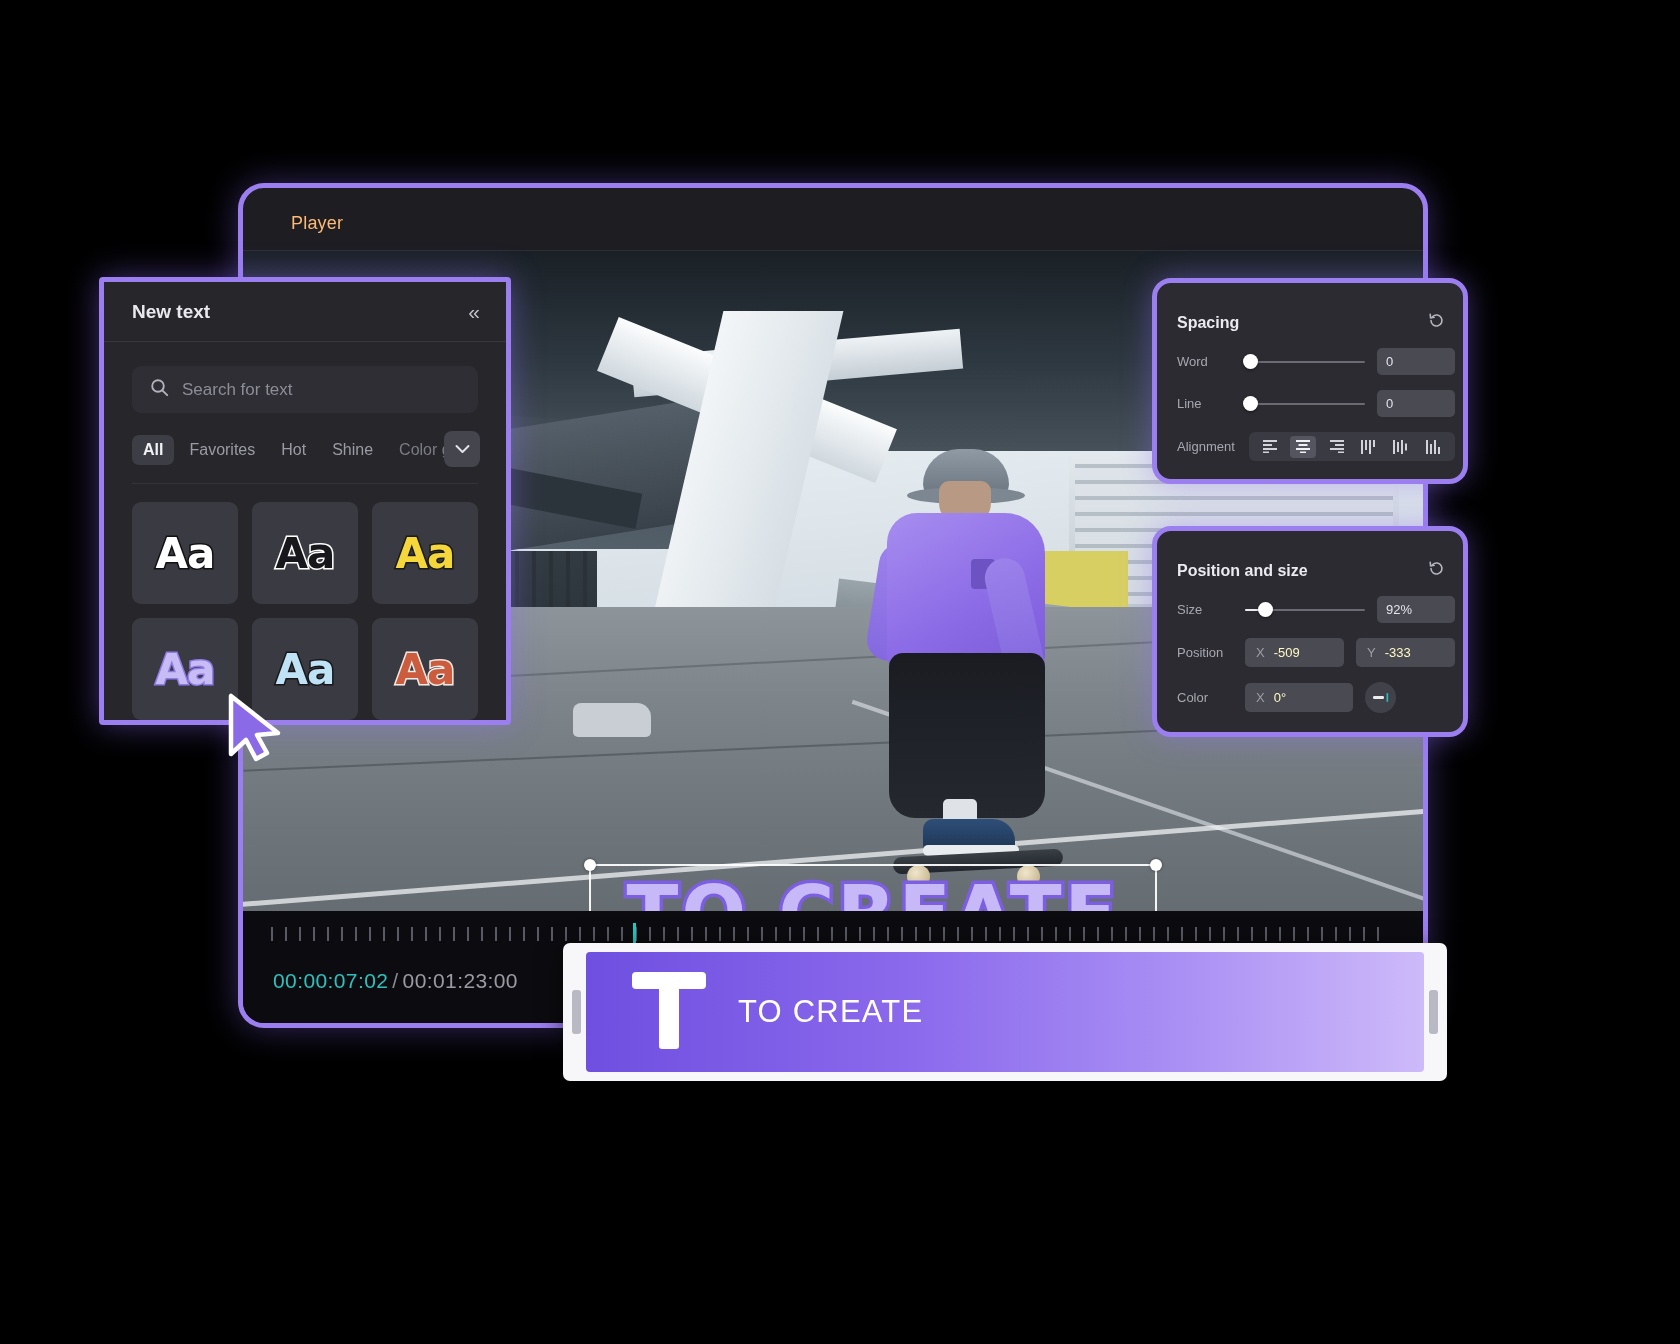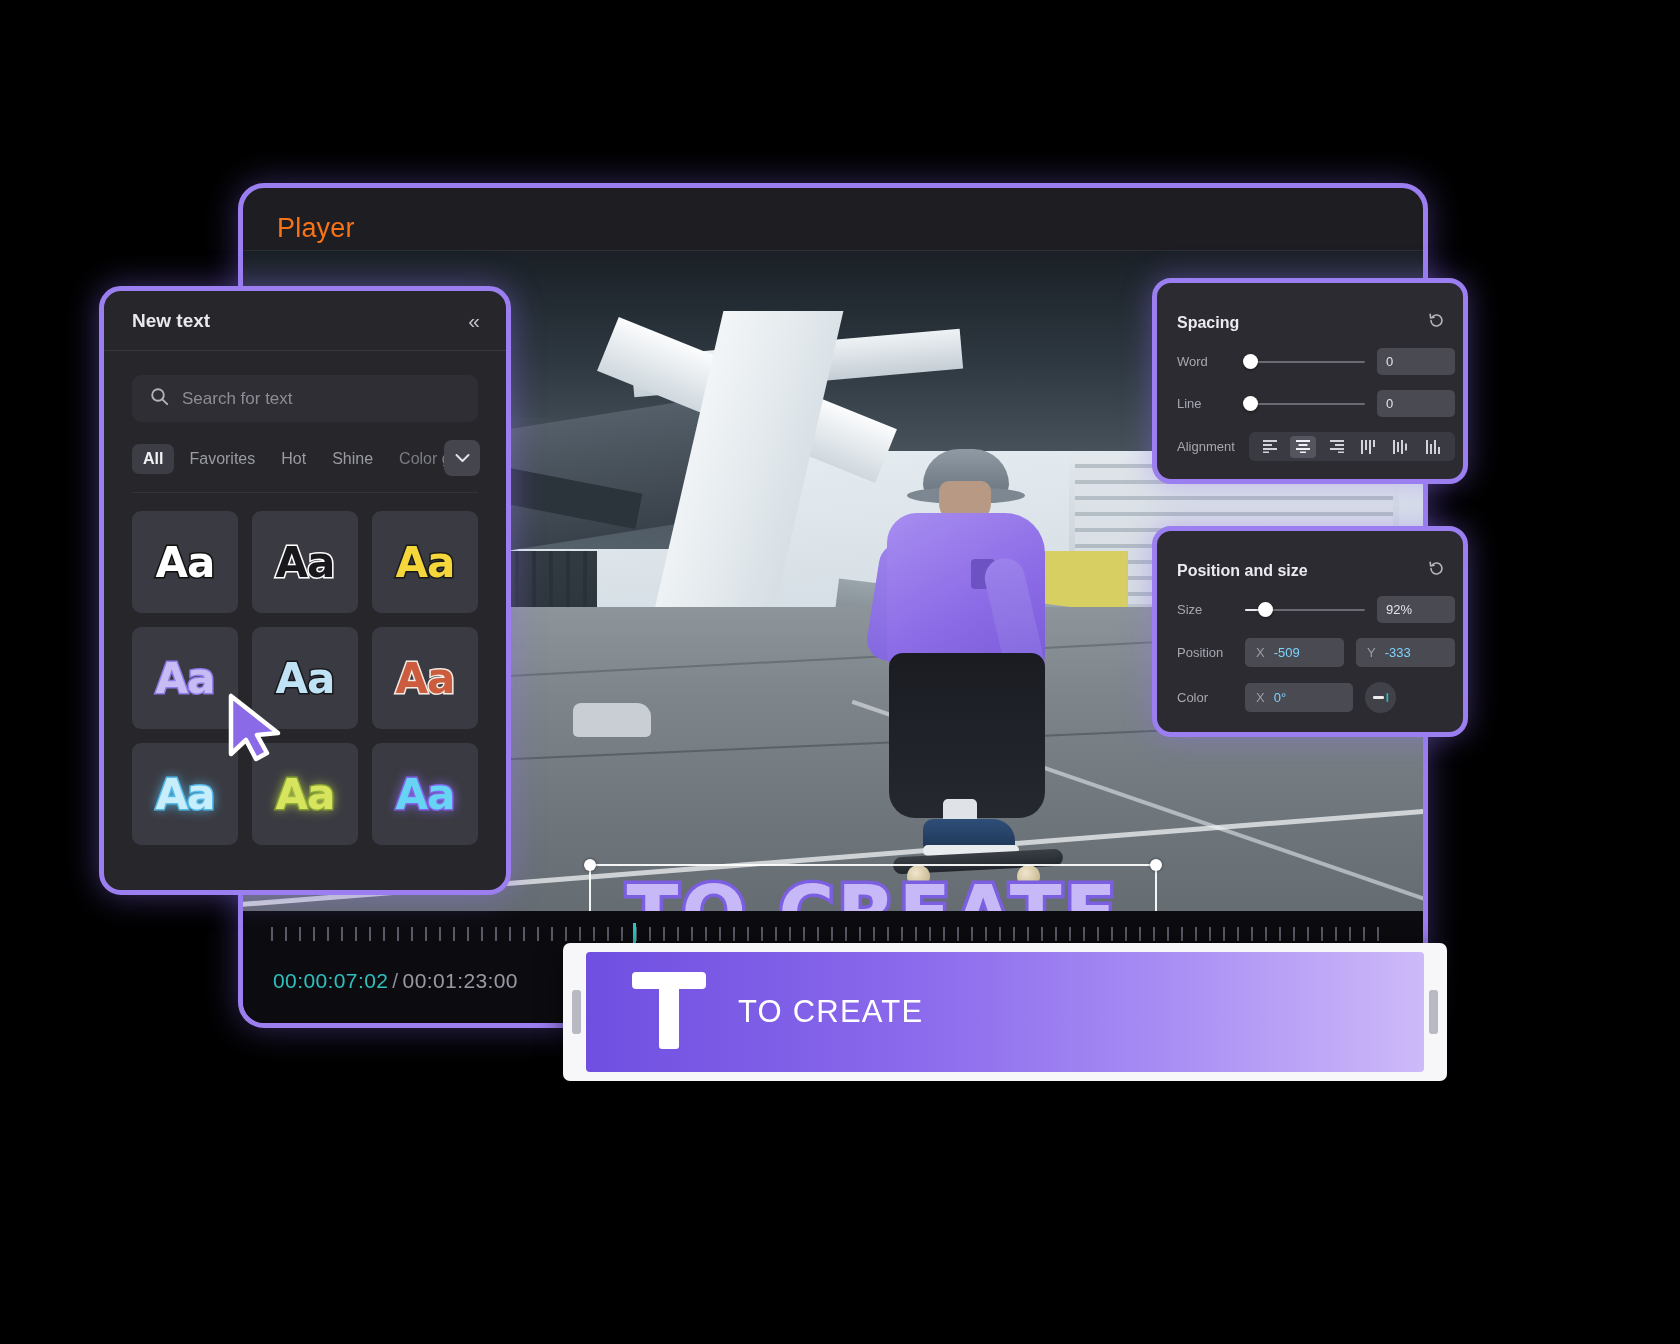--- a/index.html
+++ b/index.html
@@ -15,22 +15,22 @@
   .editor-window {
     position: absolute; left: 238px; top: 183px;
     width: 1190px; height: 845px;
     background: #1d1d22;
     border: 5px solid #9b7ef0;
     border-radius: 26px;
     box-shadow: 0 0 34px rgba(140,110,245,0.38);
     overflow: hidden;
   }
   .player-title {
-    position: absolute; left: 34px; top: 25px;
-    font-size: 27px; color: #f97316; letter-spacing: .2px;
+    position: absolute; left: 48px; top: 25px;
+    font-size: 18px; color: #fdba74; letter-spacing: .2px;
   }
   .player-divider {
     position: absolute; left: 0; top: 62px; width: 100%; height: 1px;
     background: #2e2e36;
   }
 
   
   .video-area {
     position: absolute; left: 0; top: 63px; width: 100%; height: 660px;
     overflow: hidden; background: #111;
@@ -243,25 +243,25 @@
   .timecode {
     position: absolute; left: 30px; top: 58px;
     font-size: 21px; letter-spacing: .4px;
   }
   .tc-cur { color: #2fc0bd; }
   .tc-sep { color: #8b8b96; margin: 0 4px; }
   .tc-tot { color: #9a9aa4; }
 
   
   .newtext-panel {
-    position: absolute; left: 99px; top: 286px;
-    width: 412px; height: 609px;
+    position: absolute; left: 99px; top: 277px;
+    width: 412px; height: 448px;
     background: #26262b;
     border: 5px solid #9b7ef0;
-    border-radius: 22px;
+    border-radius: 4px;
     box-shadow: 0 0 32px rgba(140,110,245,.45);
     overflow: hidden;
   }
   .nt-header {
     position: relative; height: 60px;
     display: flex; align-items: center; justify-content: space-between;
     padding: 0 26px 0 28px;
     border-bottom: 1px solid #37373e;
   }
   .nt-title { font-size: 19px; color: #e8e8ee; font-weight: 600; }
@@ -366,21 +366,21 @@
   .valbox {
     width: 78px; height: 27px; background: #4a4a53; border-radius: 5px;
     display: flex; align-items: center; padding: 0 9px;
     font-size: 13px; color: #e3e3ea; flex: 0 0 auto;
   }
   .fieldbox {
     flex: 1; height: 29px; background: #4a4a53; border-radius: 5px;
     display: flex; align-items: center; gap: 9px; padding: 0 11px;
   }
   .fb-axis { font-size: 13px; color: #9d9da7; }
-  .fb-val { font-size: 13px; color: #7dd3fc; }
+  .fb-val { font-size: 13px; color: #fef9c3; }
   .align-bar {
     flex: 1; height: 29px; background: #3a3a42; border-radius: 6px;
     display: flex; align-items: center; justify-content: space-around; padding: 0 6px;
   }
   .align-btn {
     width: 26px; height: 22px; border-radius: 4px; cursor: pointer;
     display: flex; align-items: center; justify-content: center;
   }
   .align-btn.active { background: #555560; }
   .flip-btn {

